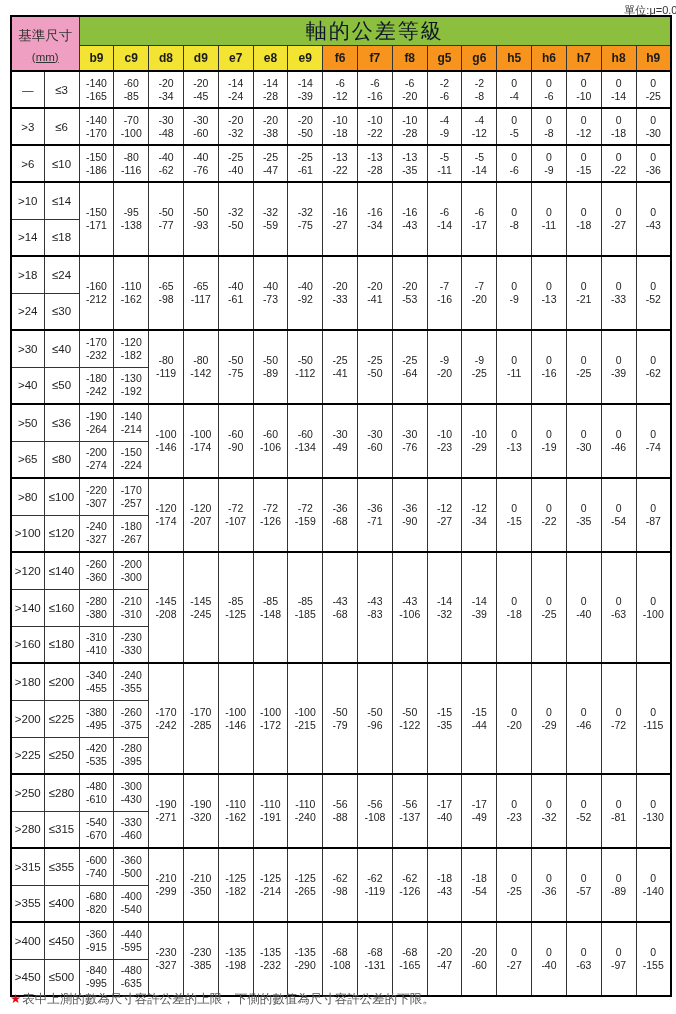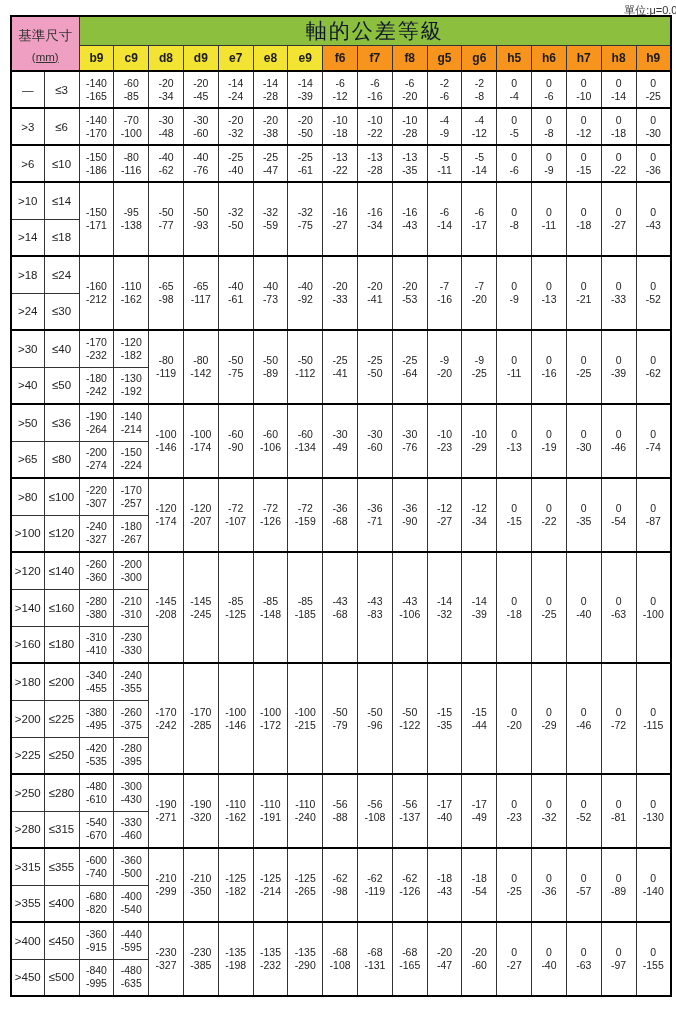--- a/index.html
+++ b/index.html
@@ -1160,14 +1160,17 @@
             <div>-995</div>
           </td>
           <td class="val-cell">
             <div>-480</div>
             <div>-635</div>
           </td>
         </tr>
       </tbody>
   </table>
 
+  <div class="footnote">
+    <span class="star">★</span><span>表中上測的數為尺寸容許公差的上限，下側的數值為尺寸容許公差的下限。</span>
+  </div>
 
 </div>
 
 </body></html>

